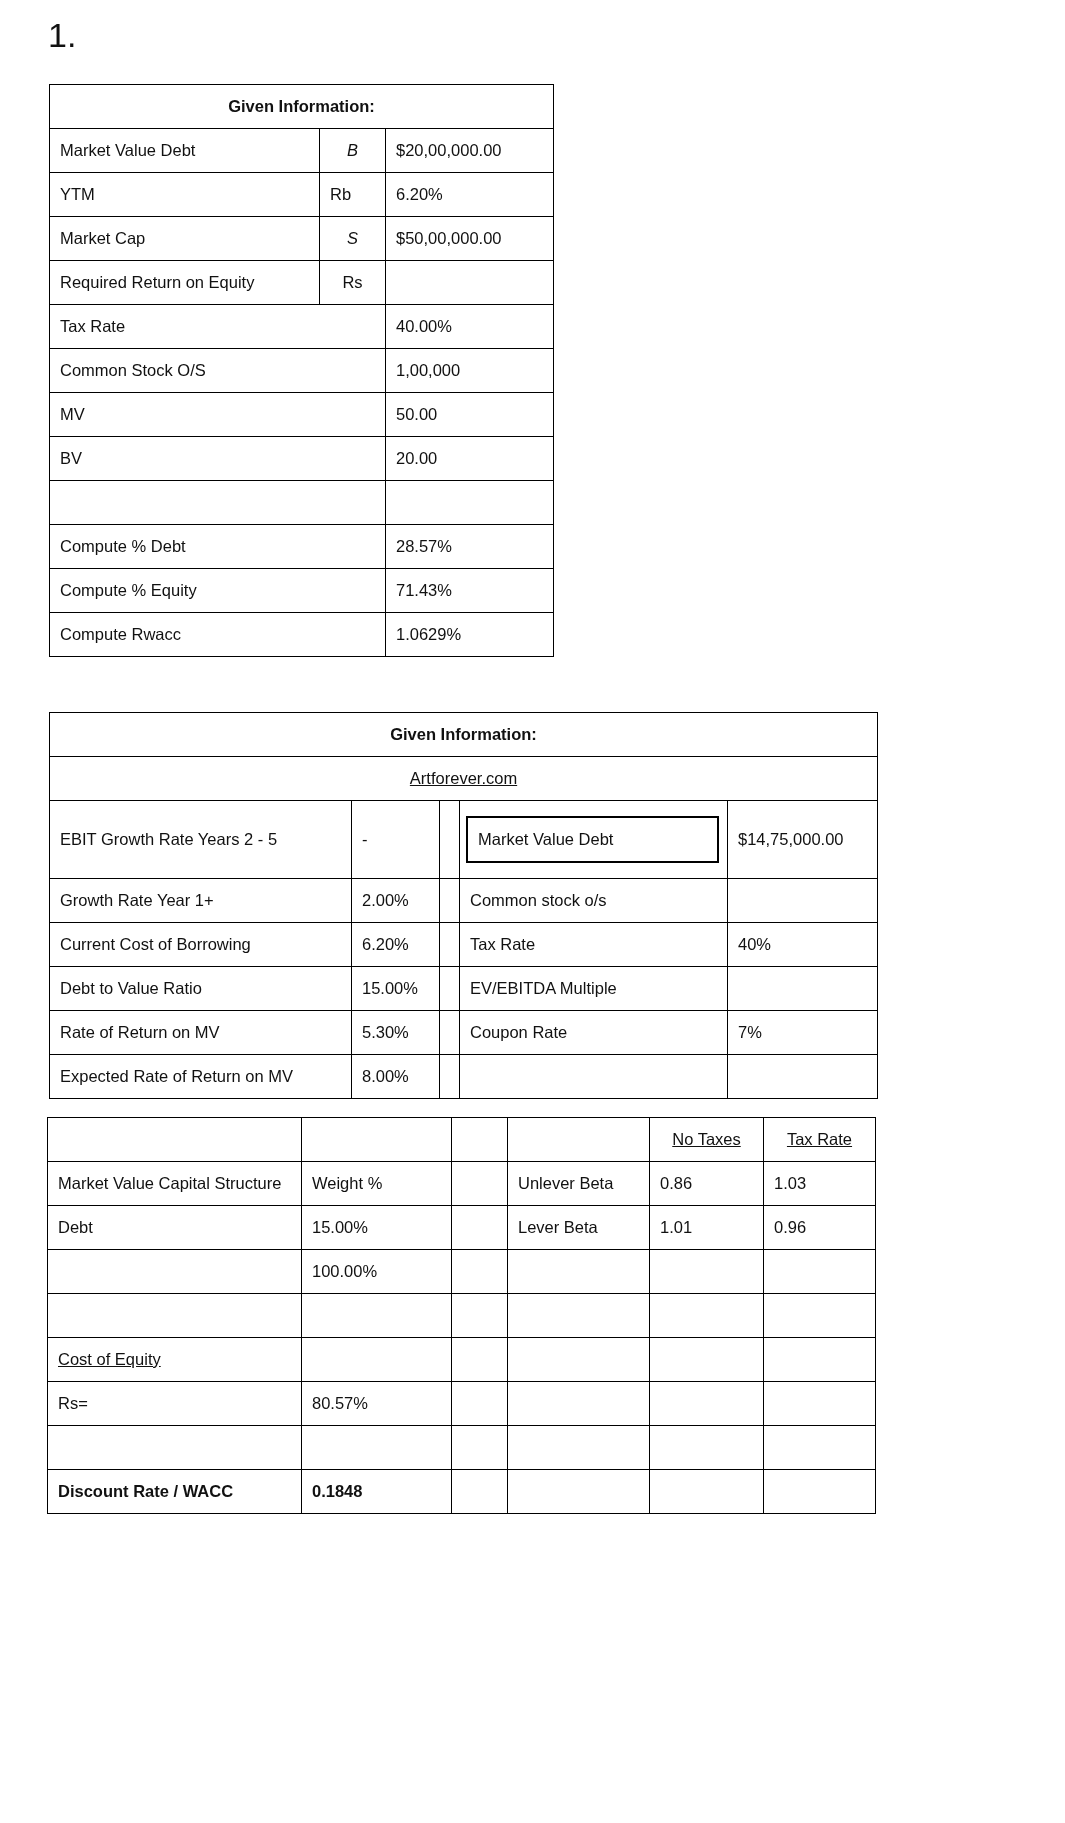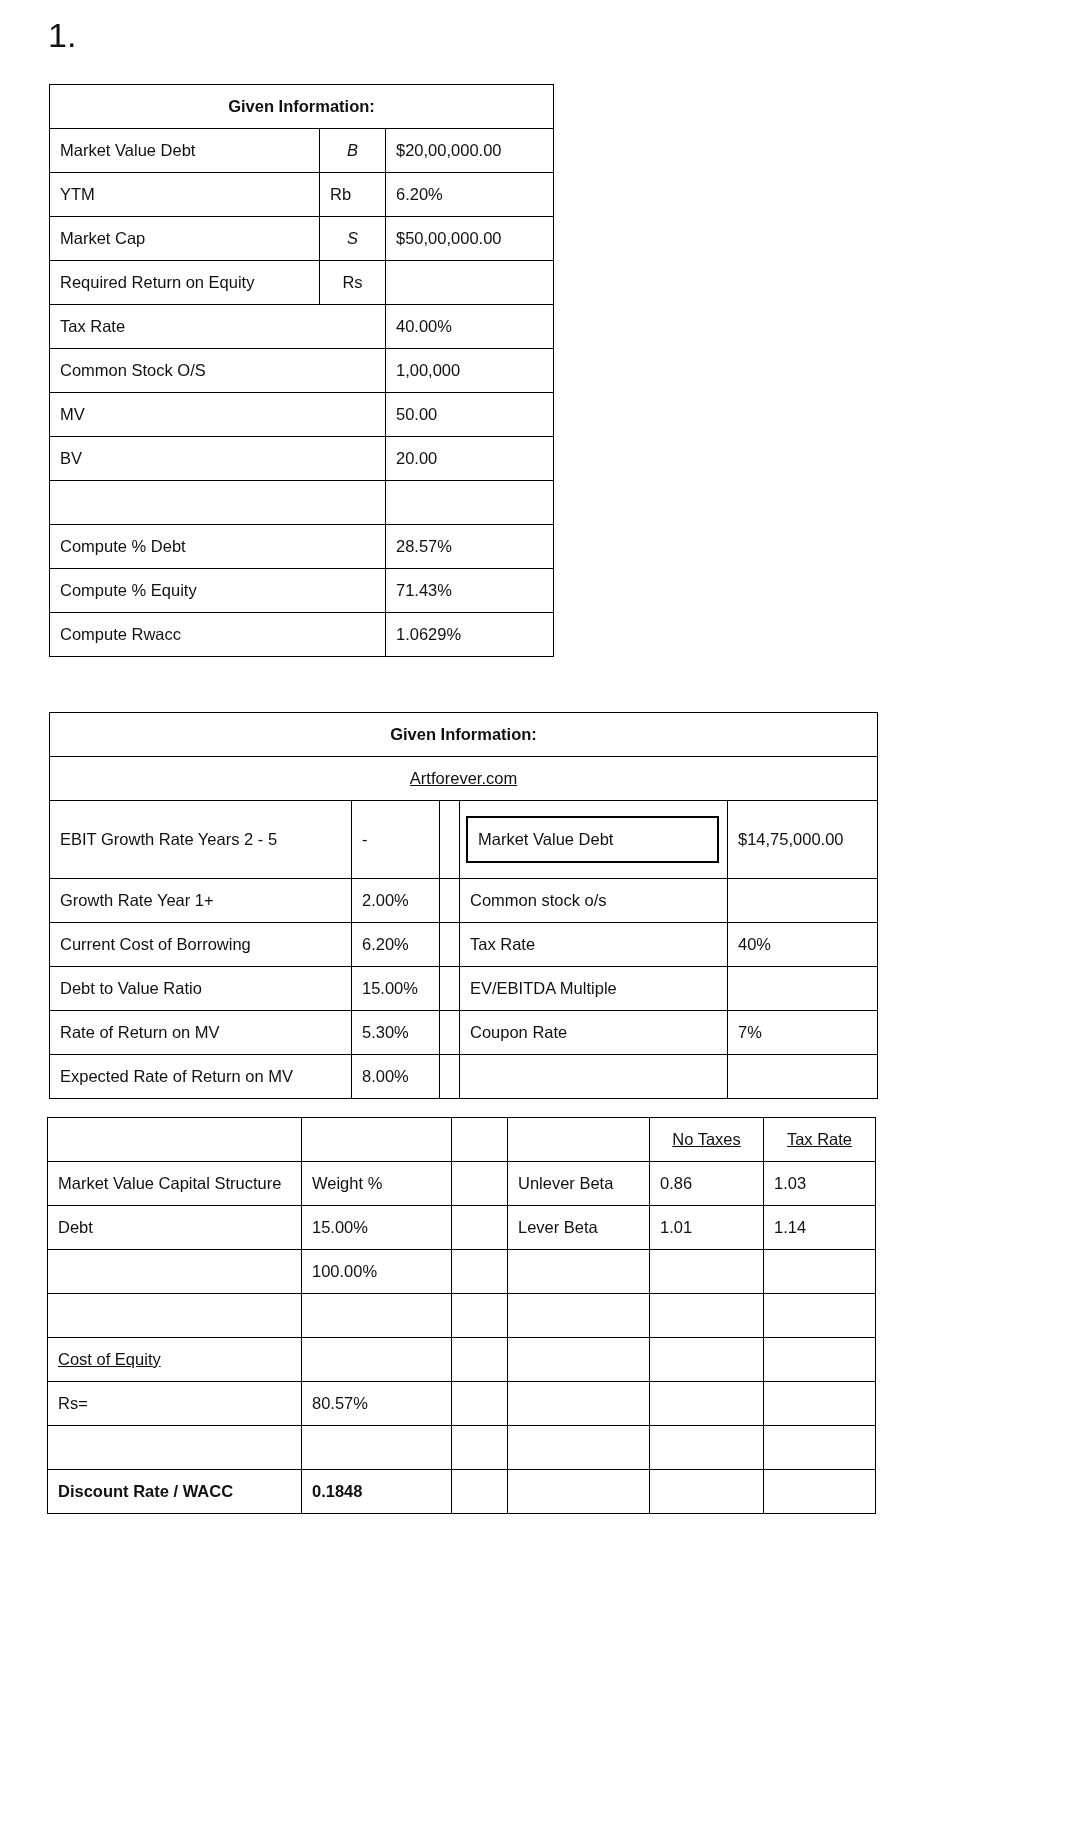--- a/index.html
+++ b/index.html
@@ -268,21 +268,21 @@
         <td class="left">Unlever Beta</td>
         <td class="left">0.86</td>
         <td class="left">1.03</td>
       </tr>
       <tr>
         <td class="left">Debt</td>
         <td class="right">15.00%</td>
         <td></td>
         <td class="left">Lever Beta</td>
         <td class="left">1.01</td>
-        <td class="left">1.14</td>
+        <td class="left">0.96</td>
       </tr>
       <tr>
         <td class="left"></td>
         <td class="right">100.00%</td>
         <td></td>
         <td class="left"></td>
         <td class="left"></td>
         <td class="left"></td>
       </tr>
       <tr>

